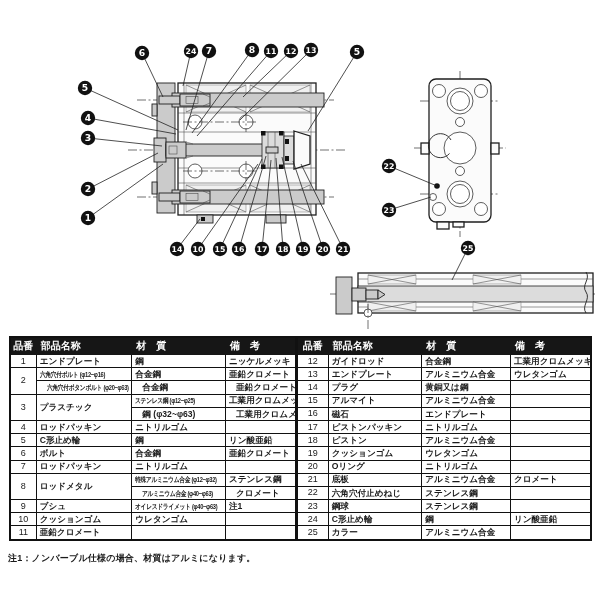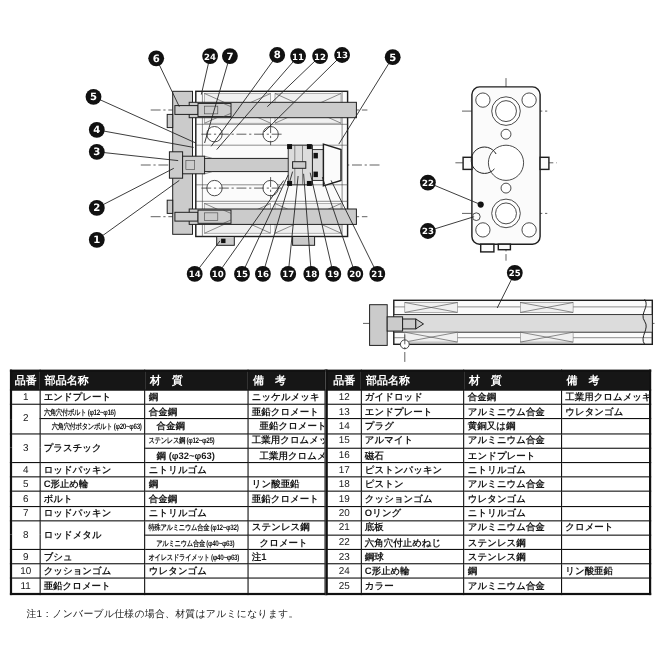--- a/index.html
+++ b/index.html
@@ -28,21 +28,21 @@
   table.parts th.c{text-align:center;padding:1px 0;}
   table.parts td{border:1px solid #111;font-size:8.6px;font-weight:bold;height:12.2px;
       padding:0 3px;white-space:nowrap;overflow:hidden;line-height:1;vertical-align:middle;}
   table.parts tr.subrow td{border-top-width:0.5px;padding-left:10px;}
   table.parts td.c{text-align:center;font-weight:normal;font-size:9px;padding:0;}
   table.parts td span.sm{display:inline-block;font-size:7.2px;letter-spacing:-0.4px;
       transform:scaleX(0.8);transform-origin:0 50%;white-space:nowrap;}
   #left-table{left:9px;top:336px;width:288px;}
   #right-table{left:296px;top:336px;width:296px;}
 
-  #footnote{position:absolute;left:24px;top:552px;font-size:9px;font-weight:normal;
+  #footnote{position:absolute;left:8px;top:552px;font-size:9px;font-weight:bold;
       letter-spacing:0.2px;text-align:right;}
 </style>
 </head>
 <body>
 
 <div id="stage">
 
   <svg id="diagram-svg" width="600" height="332" viewBox="0 0 600 332">
 
     <g>

